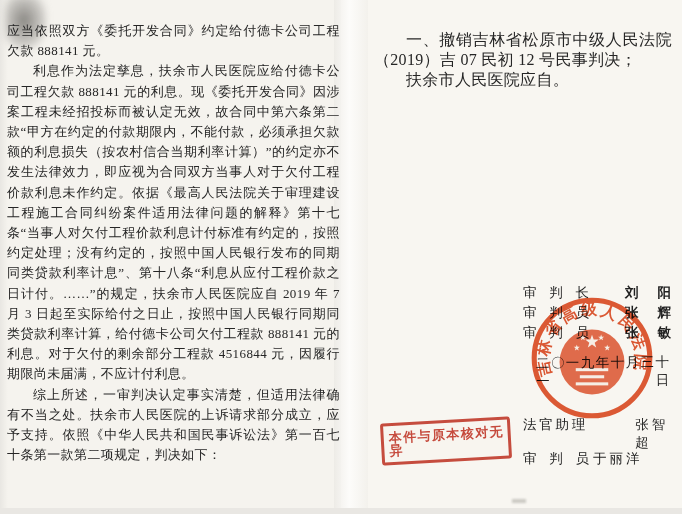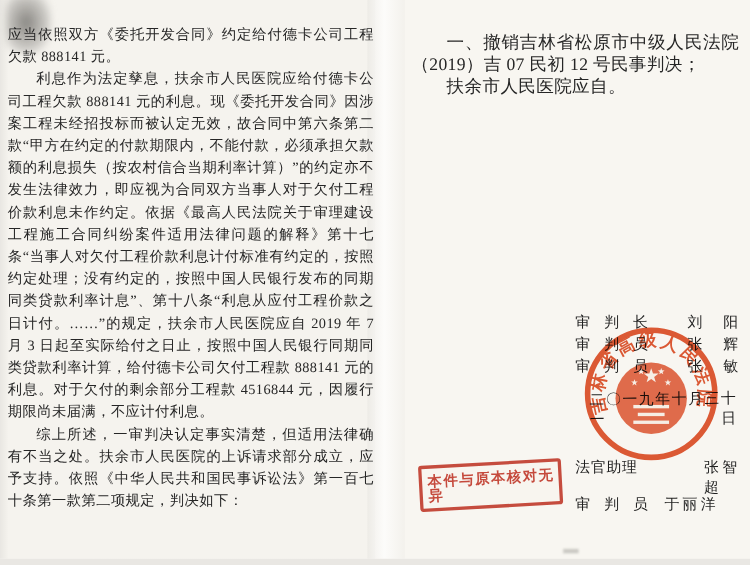--- a/index.html
+++ b/index.html
@@ -23,22 +23,22 @@
   
   .textblock{position:absolute;text-align:justify;}
   #left-text{left:7px;top:21px;width:333px;font-size:13px;line-height:20.2px;letter-spacing:.4px;}
   #right-text{left:374px;top:30px;width:298px;font-size:16px;line-height:20.2px;letter-spacing:.3px;}
   .para{margin:0;text-indent:2em;}
   .para.no-indent{text-indent:0;}
 
   
   .sig-row{position:absolute;display:flex;align-items:flex-start;font-size:13.5px;color:#1f1f1f;}
   .sig-title{display:inline-block;width:66px;text-align:justify;text-align-last:justify;}
-  .sig-row.judge .sig-name{display:inline-block;margin-left:36px;width:46px;text-align:justify;text-align-last:justify;}
-  .sig-row.staff .sig-name{display:inline-block;margin-left:15px;letter-spacing:3px;}
+  .sig-row.judge .sig-name{display:inline-block;margin-left:36px;width:46px;text-align:justify;text-align-last:justify;font-weight:bold;}
+  .sig-row.staff .sig-name{display:inline-block;margin-left:4px;letter-spacing:3px;}
   #sig-1{left:523px;top:284px;}
   #sig-2{left:523px;top:304px;}
   #sig-3{left:523px;top:324px;}
   #date-line{position:absolute;left:536px;top:354px;width:133px;font-size:13.5px;
     text-align:justify;text-align-last:justify;color:#1d1d1d;transform:rotate(-.6deg);}
   #staff-1{left:523px;top:416px;gap:46px;}
   #staff-2{left:523px;top:450px;}
 
   
   #court-seal{position:absolute;left:521px;top:287px;width:142px;height:142px;

